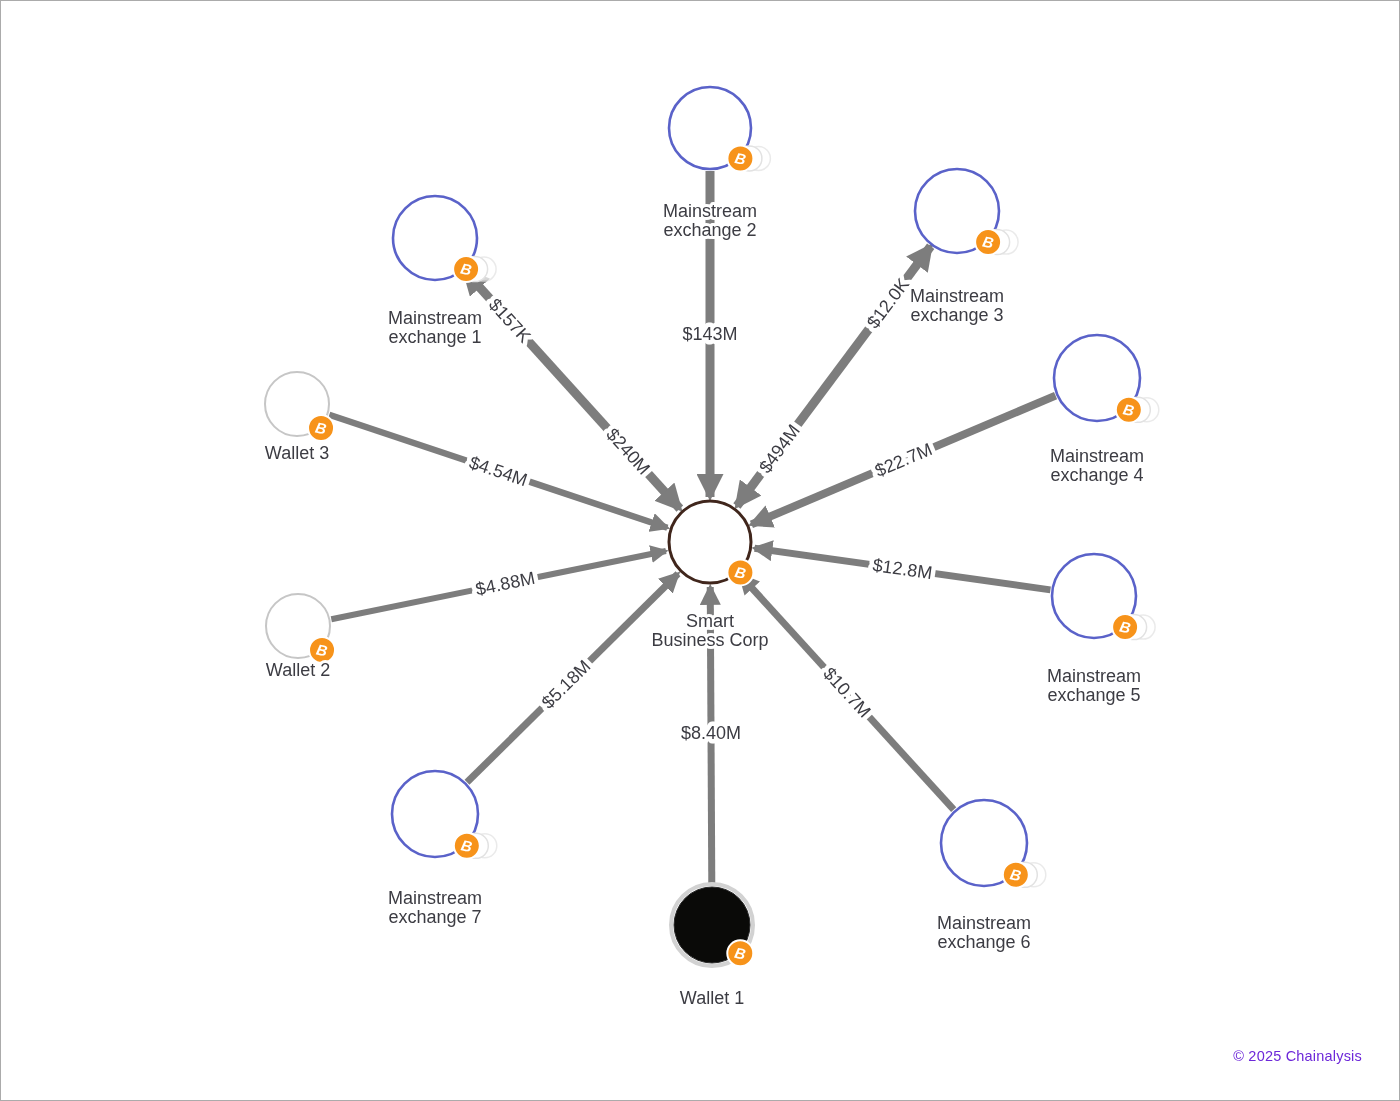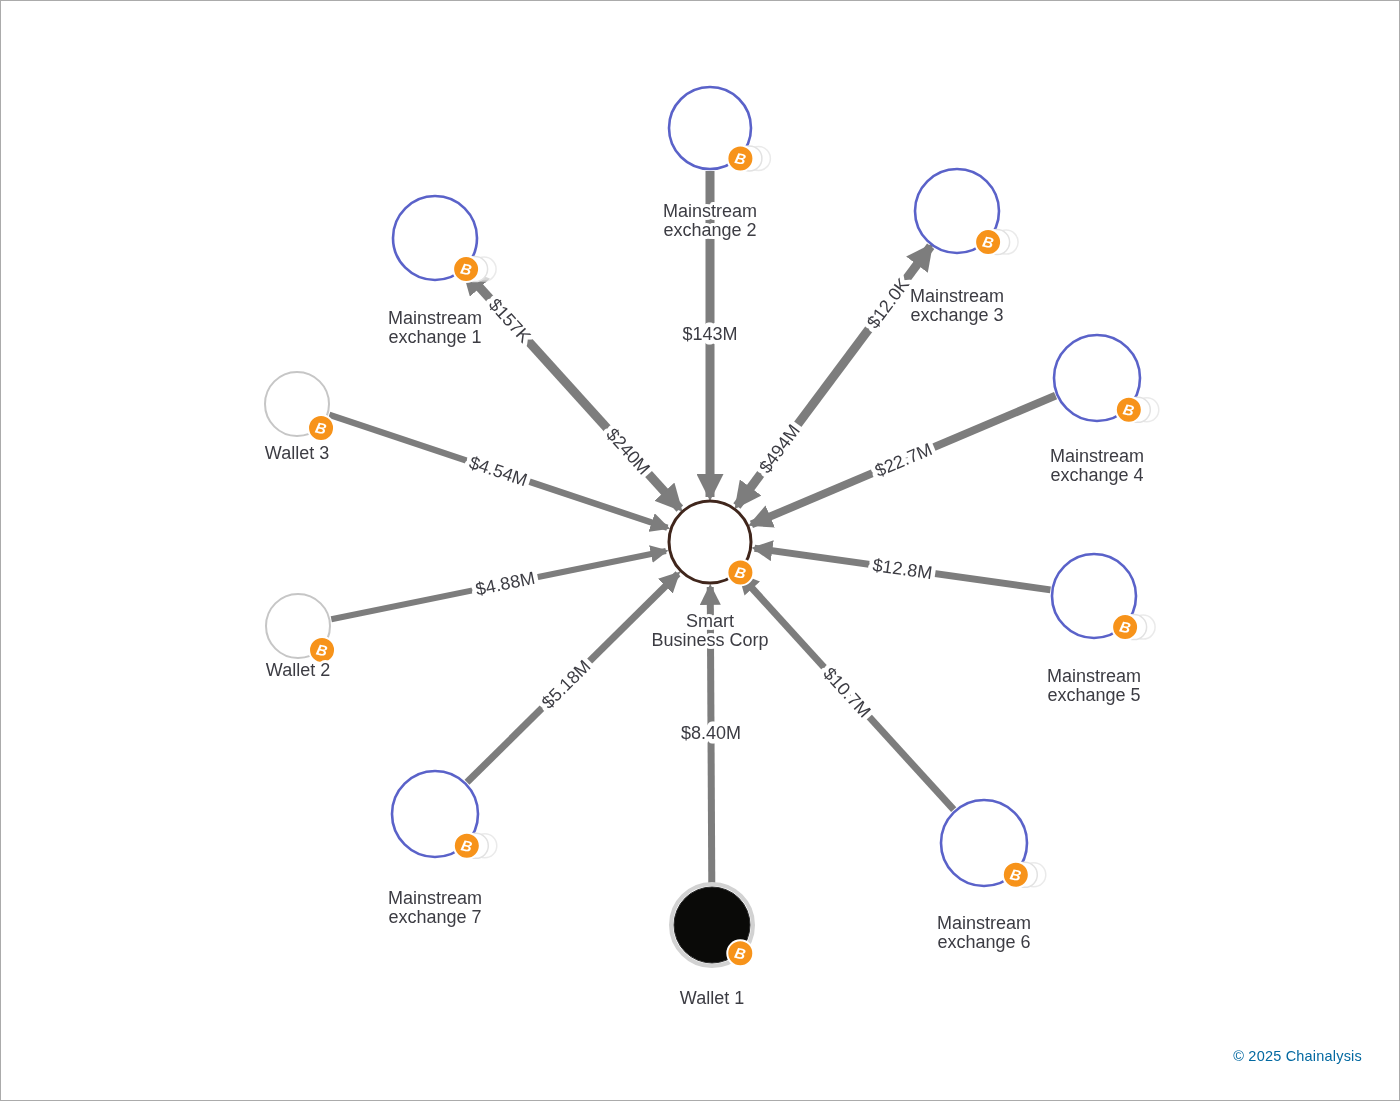--- a/index.html
+++ b/index.html
@@ -36,21 +36,21 @@
     font-size:15px;
     font-weight:bold;
     font-style:italic;
     fill:#ffffff;
   }
   .copyright{
     position:absolute;
     right:37px;
     top:1047px;
     font-size:14.5px;
-    color:#0369a1;
+    color:#6d28d9;
     letter-spacing:.2px;
     text-align:center;
   }
 </style>
 </head>
 <body>
 
 <div class="stage">
   <svg class="graph" width="1400" height="1101" viewBox="0 0 1400 1101">
       <defs>

